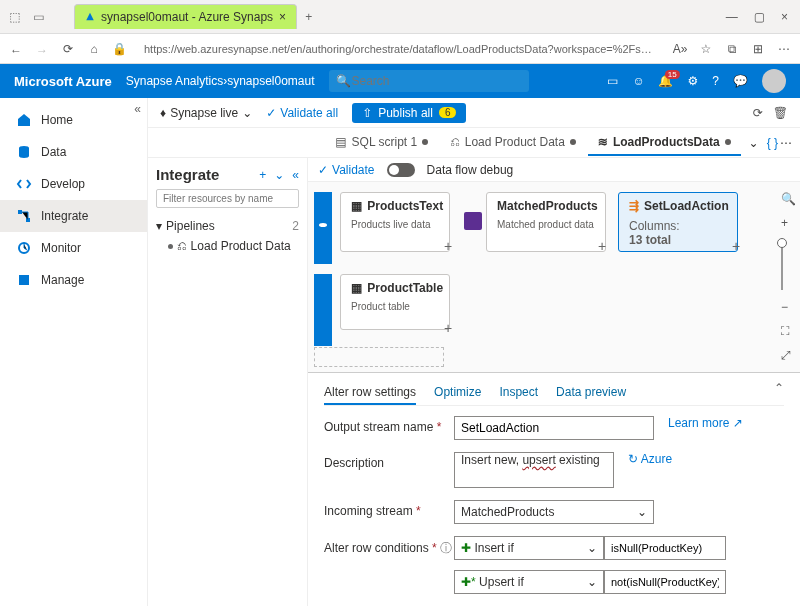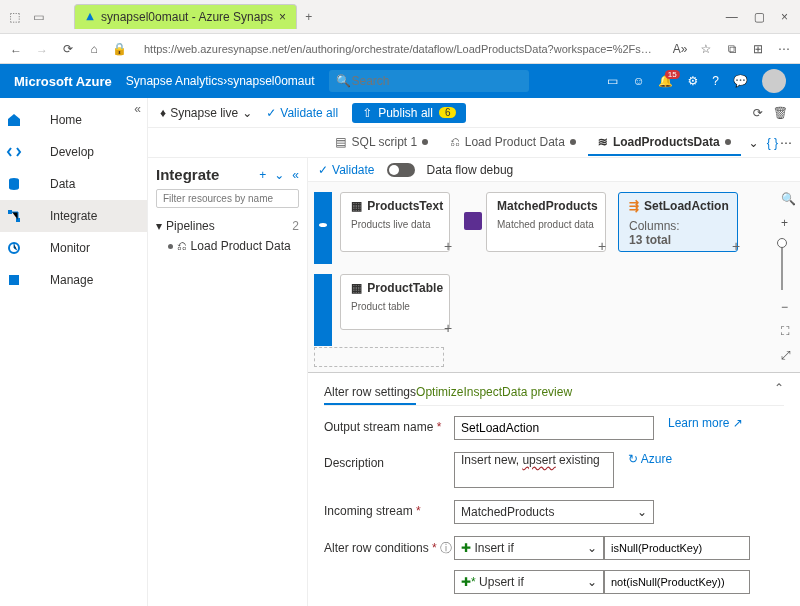--- a/index.html
+++ b/index.html
@@ -15,21 +15,21 @@
 .azure-hdr{height:34px;background:#0078d4;color:#fff;display:flex;align-items:center;padding:0 14px;gap:14px}
 .azure-brand{font-weight:600;font-size:13px}
 .bc{display:flex;align-items:center;gap:0;font-size:12px}
 .search-box{flex:1;max-width:200px;background:#1b8ad6;border-radius:3px;display:flex;align-items:center;padding:4px 8px;color:#cde}
 .search-box input{background:transparent;border:none;outline:none;color:#fff;flex:1;font-size:12px}
 .hdr-icons{margin-left:auto;display:flex;gap:14px;align-items:center}
 .avatar{width:24px;height:24px;background:#ccc;border-radius:50%}
 .main{display:flex;height:calc(100% - 98px)}
 .rail{width:148px;border-right:1px solid #eee;padding-top:6px;position:relative}
 .rail-collapse{position:absolute;top:4px;right:6px;color:#666}
-.rail-item{display:flex;align-items:center;gap:28px;padding:8px 6px;cursor:pointer}
+.rail-item{display:flex;align-items:center;gap:9px;padding:8px 16px;cursor:pointer}
 .rail-item.active{background:#edebe9}
 .rail-ico{width:16px;height:16px}
 .content{flex:1;display:flex;flex-direction:column;overflow:hidden}
 .topbar{height:30px;border-bottom:1px solid #eee;display:flex;align-items:center;padding:0 12px;gap:14px}
 .syn-live{display:flex;align-items:center;gap:4px;color:#323130}
 .val{display:flex;align-items:center;gap:4px;color:#0078d4}
 .publish{background:#0078d4;color:#fff;border-radius:3px;padding:3px 10px;display:flex;align-items:center;gap:6px}
 .badge{background:#fce100;color:#333;border-radius:8px;padding:0 6px;font-size:10px}
 .topbar2{height:30px;border-bottom:1px solid #eee;display:flex;align-items:center}
 .tabbar{margin-left:auto;display:flex;align-items:center;gap:2px;padding-right:8px}
@@ -52,33 +52,33 @@
 .src-bar{position:absolute;top:10px;left:6px;width:18px;height:72px;background:#0078d4;display:flex;align-items:center;justify-content:center}
 .src-bar2{position:absolute;top:92px;left:6px;width:18px;height:72px;background:#0078d4}
 .node{position:absolute;border:1px solid #c8c6c4;background:#fff;border-radius:3px;padding:6px 10px;font-size:11px}
 .node-h{display:flex;align-items:center;gap:5px;font-weight:600;margin-bottom:6px}
 .node-sub{color:#605e5c;font-size:10px}
 .node-sel{background:#e5f1fb;border-color:#0078d4}
 .plus{position:absolute;color:#666;font-size:14px}
 .join-ico{position:absolute;width:18px;height:18px;background:#5c2e91;border-radius:2px}
 .sidebar-r{position:absolute;right:4px;top:10px;display:flex;flex-direction:column;gap:10px;color:#555}
 .settings{border-top:1px solid #ccc;background:#fff;padding:8px 16px 4px;font-size:12px;overflow:auto;position:relative}
-.set-tabs{display:flex;border-bottom:1px solid #eee;margin-bottom:10px}
-.set-tab{padding:4px 0;color:#4d7c0f;cursor:pointer}
+.set-tabs{display:flex;gap:18px;border-bottom:1px solid #eee;margin-bottom:10px}
+.set-tab{padding:4px 0;color:#0369a1;cursor:pointer}
 .set-tab.active{color:#323130;border-bottom:2px solid #0078d4}
 .form-row{display:flex;align-items:flex-start;margin-bottom:12px}
 .form-lbl{width:130px;padding-top:4px}
 .req{color:#a4262c}
 .form-input{width:200px;border:1px solid #8a8886;padding:4px 6px;font-size:12px}
 .form-ta{width:160px;height:36px;border:1px solid #8a8886;padding:0 6px;font-size:12px;resize:none}
 .dd{width:200px;border:1px solid #8a8886;padding:4px 6px;display:flex;justify-content:space-between;align-items:center}
 .link{color:#0078d4;margin-left:14px}
 .cond-row{display:flex;margin-bottom:10px}
 .cond-dd{width:150px;border:1px solid #8a8886;padding:4px 6px;display:flex;align-items:center;gap:4px;justify-content:space-between}
-.cond-in{width:146px;border:1px solid #8a8886;padding:4px 6px;font-size:11px}
+.cond-in{width:122px;border:1px solid #8a8886;padding:4px 6px;font-size:11px}
 .caret{position:absolute;right:16px;top:8px;color:#666}
 .underl{text-decoration:underline;text-decoration-color:#a4262c;text-decoration-style:wavy}
 </style>
 </head>
 <body>
 
 <div class="titlebar">
   <div class="tb-btns">
     <span class="tb-btn">⬚</span>
     <span class="tb-btn">▭</span>
@@ -139,30 +139,30 @@
   <div class="rail">
     <span class="rail-collapse">«</span>
     <div class="rail-item">
         <svg class="rail-ico" viewBox="0 0 16 16">
           <path fill="#0078d4" d="M8 2l6 5v7H2V7z"></path>
         </svg>
         <span>Home</span>
       </div>
     <div class="rail-item">
         <svg class="rail-ico" viewBox="0 0 16 16">
-          <path fill="none" stroke="#0078d4" stroke-width="2" d="M5 4l-3 4 3 4M11 4l3 4-3 4"></path>
-        </svg>
-        <span>Develop</span>
-      </div>
-    <div class="rail-item">
-        <svg class="rail-ico" viewBox="0 0 16 16">
           <ellipse cx="8" cy="4" rx="5" ry="2" fill="#0078d4"></ellipse>
           <path fill="#0078d4" d="M3 4v8c0 1 2 2 5 2s5-1 5-2V4"></path>
         </svg>
         <span>Data</span>
+      </div>
+    <div class="rail-item">
+        <svg class="rail-ico" viewBox="0 0 16 16">
+          <path fill="none" stroke="#0078d4" stroke-width="2" d="M5 4l-3 4 3 4M11 4l3 4-3 4"></path>
+        </svg>
+        <span>Develop</span>
       </div>
     <div class="rail-item active">
         <svg class="rail-ico" viewBox="0 0 16 16">
           <rect x="2" y="2" width="4" height="4" fill="#0078d4"></rect>
           <rect x="10" y="10" width="4" height="4" fill="#0078d4"></rect>
           <path stroke="#0078d4" d="M6 4h6v8"></path>
         </svg>
         <span>Integrate</span>
       </div>
     <div class="rail-item">

